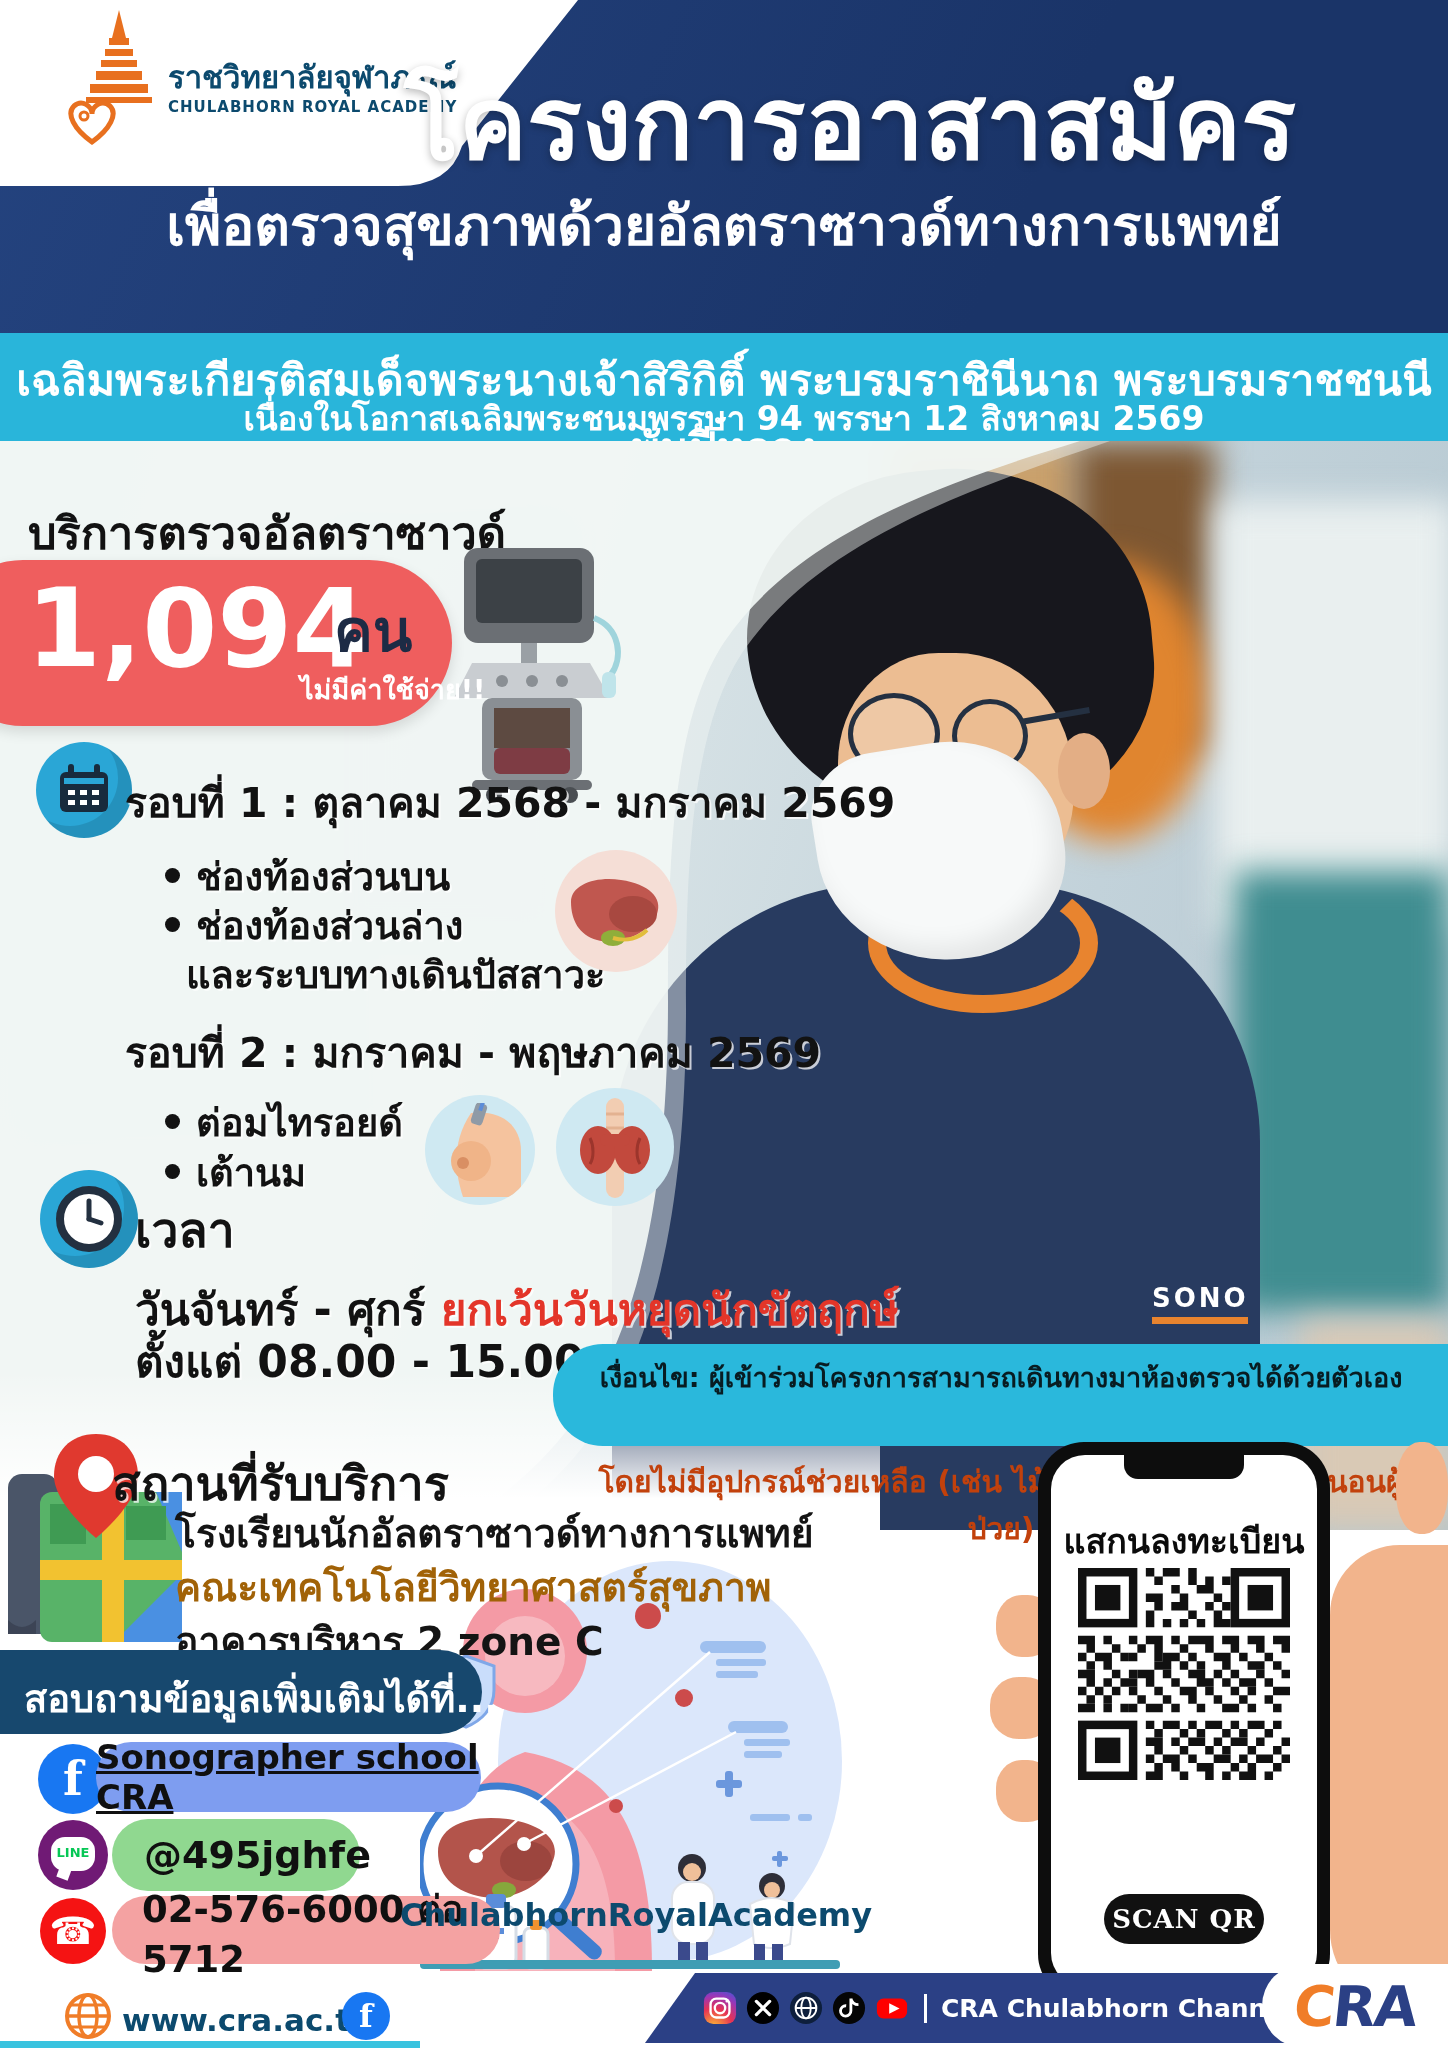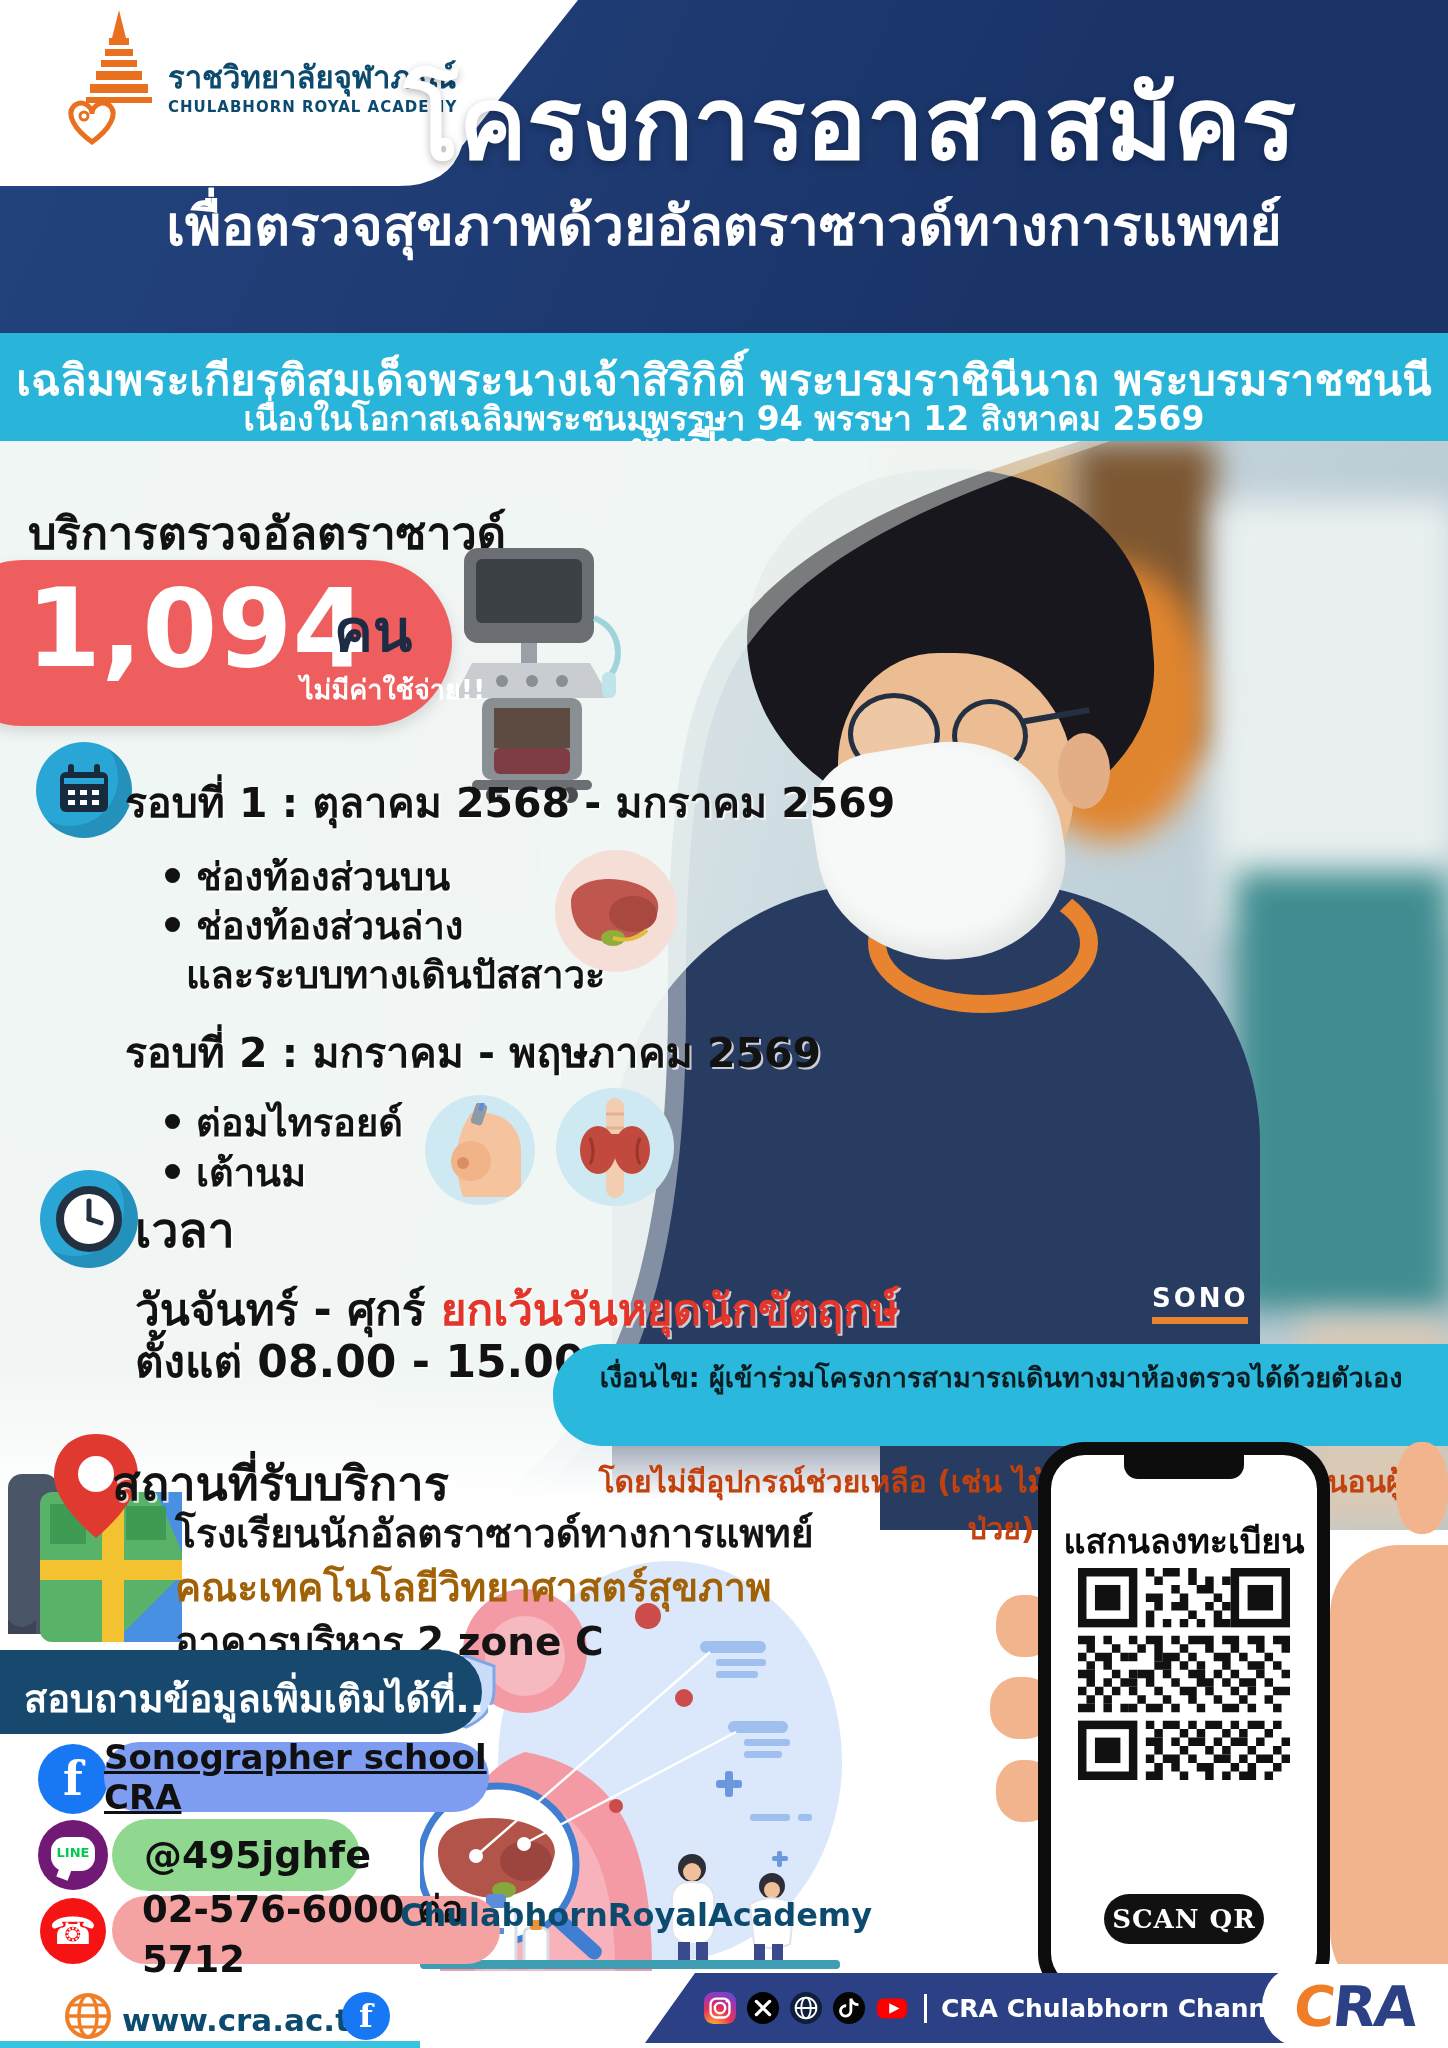--- a/index.html
+++ b/index.html
@@ -209,21 +209,21 @@
   <div class="abs b" style="left:175px;top:1502px;font-size:39px;color:#141414;z-index:6">โรงเรียนนักอัลตราซาวด์ทางการแพทย์</div>
   <div class="abs b" style="left:175px;top:1556px;font-size:39px;color:#a16207;z-index:6">คณะเทคโนโลยีวิทยาศาสตร์สุขภาพ</div>
   <div class="abs b" style="left:175px;top:1610px;font-size:39px;color:#141414;z-index:6">อาคารบริหาร 2 zone C</div>
 
   <div class="abs" style="left:0;top:1650px;width:482px;height:84px;background:#17486e;border-radius:0 46px 46px 0;z-index:7"></div>
   <div class="abs b w" style="left:24px;top:1668px;font-size:38px;z-index:8">สอบถามข้อมูลเพิ่มเติมได้ที่...</div>
 
   <div class="abs circ flex" style="left:38px;top:1744px;width:70px;height:70px;background:#1877f2;justify-content:center;z-index:6">
     <span class="b w serif" style="font-size:46px">f</span>
   </div>
-  <div class="abs pill flex" style="left:104px;top:1742px;width:385px;height:70px;background:#7e9df0;justify-content:center;z-index:6">
+  <div class="abs pill flex" style="left:96px;top:1742px;width:385px;height:70px;background:#7e9df0;justify-content:center;z-index:6">
     <span class="b" style="font-size:34px;color:#101010;text-decoration:underline">Sonographer school CRA</span>
   </div>
 
   <div class="abs circ" style="left:38px;top:1820px;width:70px;height:70px;background:#701a75;z-index:6">
     <div class="abs" style="left:13px;top:17px;width:44px;height:34px;background:#fff;border-radius:14px"></div>
     <div class="abs" style="left:20px;top:47px;width:12px;height:12px;background:#fff;transform:rotate(20deg)"></div>
     <span class="abs b" style="left:13px;top:25px;width:44px;text-align:center;font-size:13px;color:#06c755">LINE</span>
   </div>
   <div class="abs pill flex" style="left:112px;top:1819px;width:248px;height:72px;background:#90d890;padding-left:32px;z-index:6">
     <span class="b" style="font-size:38px;color:#101010">@495jghfe</span>

